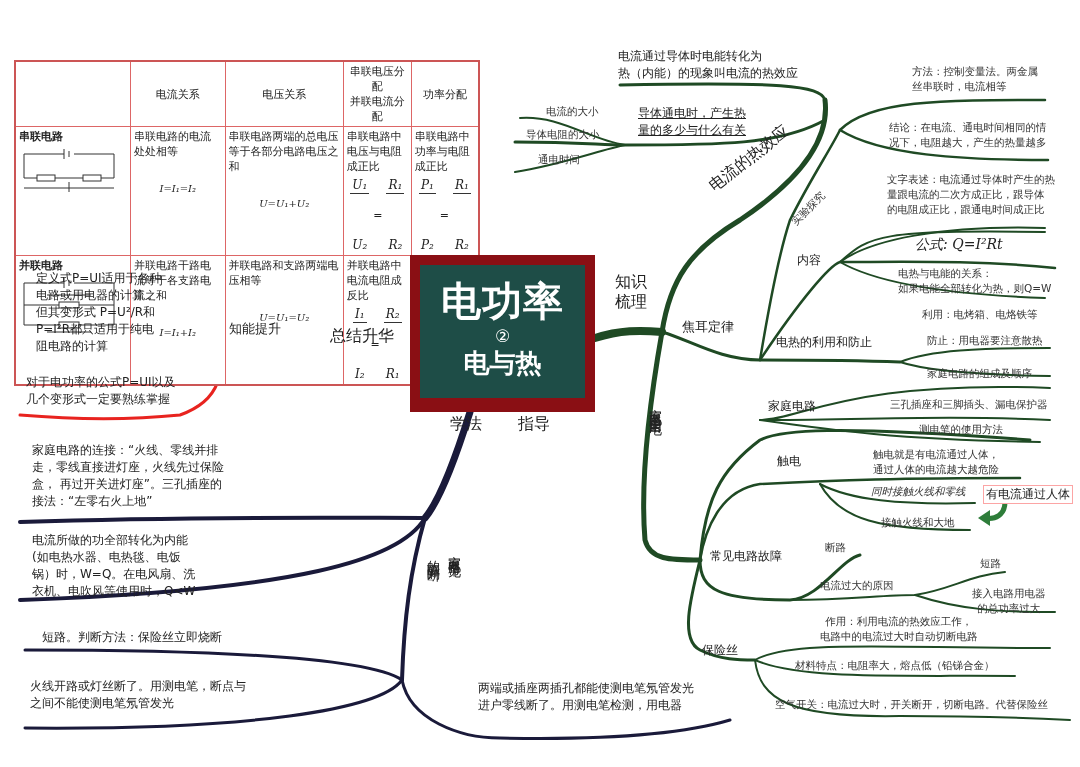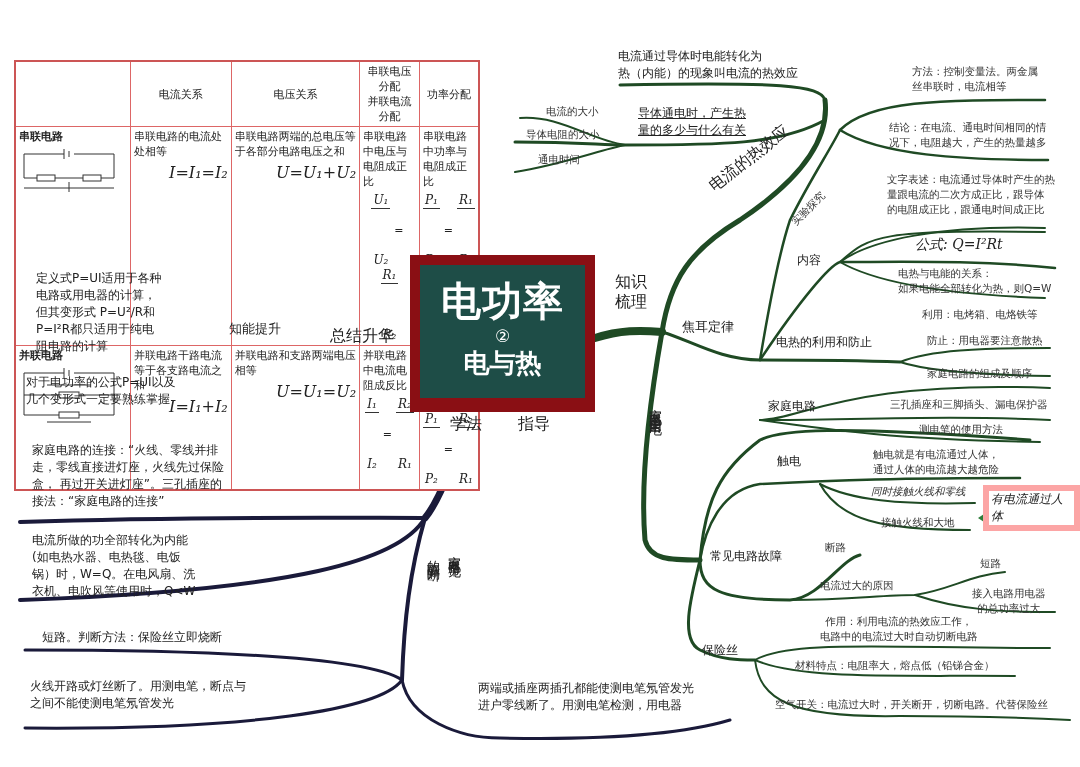--- a/index.html
+++ b/index.html
@@ -8,34 +8,34 @@
   svg.lines{position:absolute;left:0;top:0;width:1080px;height:767px;pointer-events:none;}
   .txt{position:absolute;font-size:12px;line-height:17px;color:#222;white-space:nowrap;}
   .txt.sm{font-size:10.5px;line-height:15px;color:#333;}
   .txt.md{font-size:13px;line-height:19px;}
   .txt.lg{font-size:16px;line-height:20px;}
   .vert{writing-mode:vertical-rl;letter-spacing:2px;}
   
   table.cmp{position:absolute;left:14px;top:60px;width:466px;height:197px;border-collapse:collapse;background:#fff;border:2px solid #c55;}
   table.cmp td,table.cmp th{border:1px solid #d66;font-size:11px;line-height:15px;vertical-align:top;padding:2px 3px;font-weight:normal;color:#222;}
   table.cmp th{text-align:center;vertical-align:middle;height:26px;}
-  .formula{font-family:"DejaVu Serif",serif;font-style:italic;font-size:16px;text-align:right;margin-top:6px;}
+  .formula{font-family:"DejaVu Serif",serif;font-style:italic;font-size:10px;text-align:center;margin-top:22px;}
   .frac{display:inline-flex;flex-direction:column;align-items:center;vertical-align:middle;font-family:"DejaVu Serif",serif;font-style:italic;font-size:12px;gap:44px;}
   .frac .num{border-bottom:1px solid #333;padding:0 2px;}
   .eq{display:inline-block;margin:0 4px;vertical-align:middle;}
   .fracrow{text-align:center;margin-top:4px;}
   .rowhdr{font-weight:bold;}
   .circuit{display:block;margin-top:4px;}
   
   .center{position:absolute;left:410px;top:255px;width:185px;height:157px;background:#8a0f14;}
   .center .inner{position:absolute;left:10px;top:10px;right:10px;bottom:14px;background:#1e4d47;text-align:center;color:#fff;}
   .center .t1{font-size:40px;font-weight:bold;line-height:48px;margin-top:12px;letter-spacing:1px;}
   .center .t2{font-size:17px;line-height:22px;}
   .center .t3{font-size:26px;font-weight:bold;line-height:32px;}
-  .callout{position:absolute;left:983px;top:485px;border:6px solid #fca5a5;font-size:12px;padding:0 2px;line-height:17px;background:#fff;font-style:italic;}
+  .callout{position:absolute;left:983px;top:485px;border:1px solid #fca5a5;font-size:12px;padding:0 2px;line-height:17px;background:#fff;}
 </style>
 </head>
 <body>
 
 <svg class="lines" viewBox="0 0 1080 767">
 
   <g fill="none" stroke="#e8231f" stroke-linecap="round">
     <path d="M410,340 C380,345 345,350 320,352" stroke-width="9"></path>
     <path d="M325,352 C290,350 280,338 218,338" stroke-width="5"></path>
     <path d="M218,338 C150,340 80,345 20,345" stroke-width="3"></path>
@@ -226,21 +226,21 @@
   <div class="txt" style="position:static">对于电功率的公式P=UI以及</div>
   <div class="txt" style="position:static">几个变形式一定要熟练掌握</div>
 </div>
 
 <div class="txt lg" style="left:450px;top:414px;">学法</div>
 <div class="txt lg" style="left:518px;top:414px;">指导</div>
 <div class="abs" style="left:32px;top:442px;">
   <div class="txt" style="position:static">家庭电路的连接：“火线、零线并排</div>
   <div class="txt" style="position:static">走，零线直接进灯座，火线先过保险</div>
   <div class="txt" style="position:static">盒， 再过开关进灯座”。三孔插座的</div>
-  <div class="txt" style="position:static">接法：“家庭电路的连接”</div>
+  <div class="txt" style="position:static">接法：“左零右火上地”</div>
 </div>
 <div class="abs" style="left:32px;top:532px;">
   <div class="txt" style="position:static">电流所做的功全部转化为内能</div>
   <div class="txt" style="position:static">(如电热水器、电热毯、电饭</div>
   <div class="txt" style="position:static">锅）时，W=Q。在电风扇、洗</div>
   <div class="txt" style="position:static">衣机、电吹风等使用时，Q&lt;W</div>
 </div>
 <div class="txt md vert" style="left:445px;top:545px;">家庭电路常见</div>
 <div class="txt md vert" style="left:424px;top:550px;">的故障判断</div>
 <div class="txt" style="left:42px;top:629px;">短路。判断方法：保险丝立即烧断</div>

